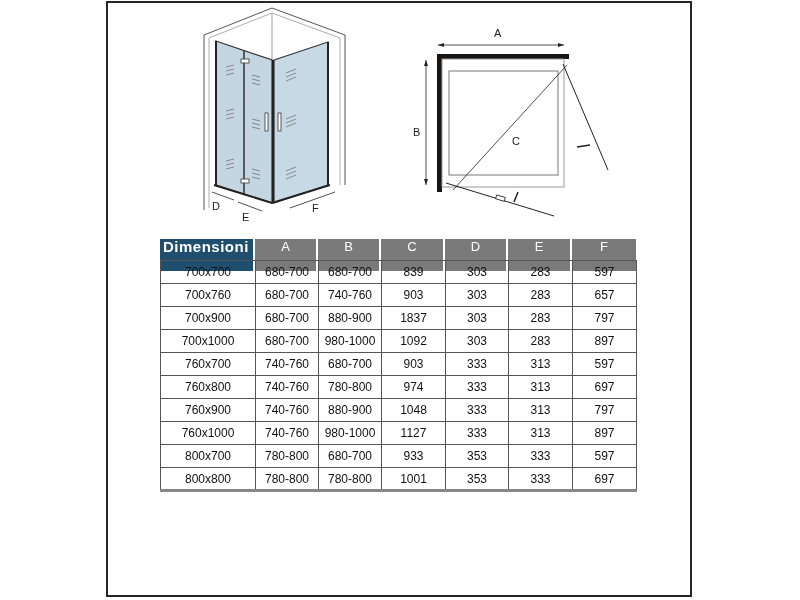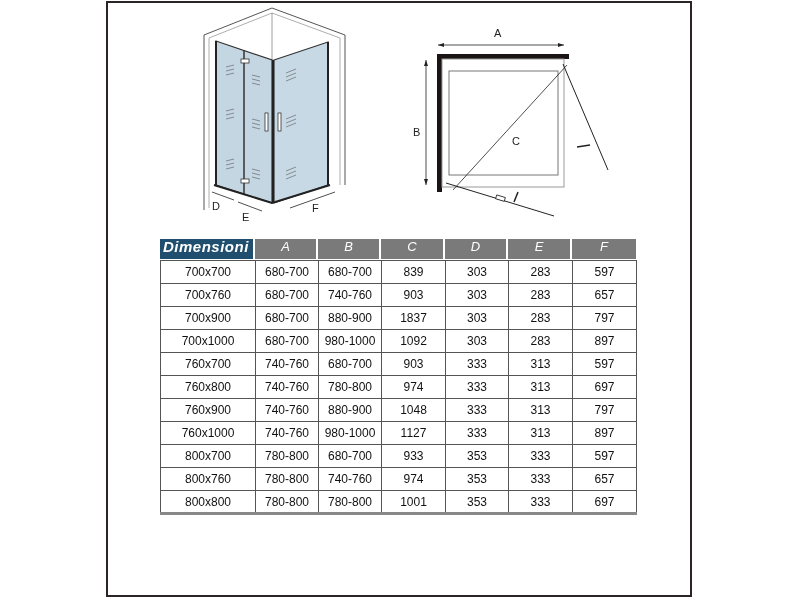--- a/index.html
+++ b/index.html
@@ -1,21 +1,21 @@
 <!DOCTYPE html>
 <html><head>
 <meta charset="utf-8">
 <style>
   html, body { margin:0; padding:0; background:#ffffff; }
   body { width:800px; height:600px; position:relative; overflow:hidden; font-family:"Liberation Sans", sans-serif; }
   .frame { position:absolute; left:106px; top:1px; width:586px; height:596px; border:2px solid #2a2424; box-sizing:border-box; background:#fff; }
   .iso { position:absolute; left:190px; top:5px; width:170px; height:220px; }
   .plan { position:absolute; left:410px; top:20px; width:210px; height:210px; }
   .hdr { position:absolute; top:239px; left:160px; height:16px; display:flex; }
-  .hdr .cell { height:20px; line-height:16px; text-align:center; color:#fff; font-size:13px; box-sizing:border-box; border-right:2px solid #fff;font-style:italic; }
+  .hdr .cell { height:32px; line-height:16px; text-align:center; color:#fff; font-size:13px; box-sizing:border-box; border-right:2px solid #fff; }
   .hdr .first { background:#1f4e6e; font-weight:bold; font-size:15px; letter-spacing:0.5px; text-align:left; padding-left:3px; }
   .hdr .col { background:#7a7a7a; }
   table.dims { position:absolute; left:160px; top:260px; border-collapse:collapse; font-size:12px; color:#111; }
   table.dims td { border:1.5px solid #555; text-align:center; height:23px; padding:0; box-sizing:border-box; }
   table.dims td.c0 { width:95px; }
   table.dims td.c1 { width:63px; }
   table.dims td.c2 { width:63px; }
   table.dims td.c3 { width:64px; }
   table.dims td.c4 { width:63px;text-align:center; }
   table.dims td.c5 { width:64px; }
@@ -206,29 +206,20 @@
       <tr>
         <td class="c0">800x700</td>
         <td class="c1">780-800</td>
         <td class="c2">680-700</td>
         <td class="c3">933</td>
         <td class="c4">353</td>
         <td class="c5">333</td>
         <td class="c6">597</td>
       </tr>
       <tr>
-        <td class="c0">800x760</td>
-        <td class="c1">780-800</td>
-        <td class="c2">740-760</td>
-        <td class="c3">974</td>
-        <td class="c4">353</td>
-        <td class="c5">333</td>
-        <td class="c6">657</td>
-      </tr>
-      <tr>
         <td class="c0">800x800</td>
         <td class="c1">780-800</td>
         <td class="c2">780-800</td>
         <td class="c3">1001</td>
         <td class="c4">353</td>
         <td class="c5">333</td>
         <td class="c6">697</td>
       </tr>
     </tbody>
 </table>

